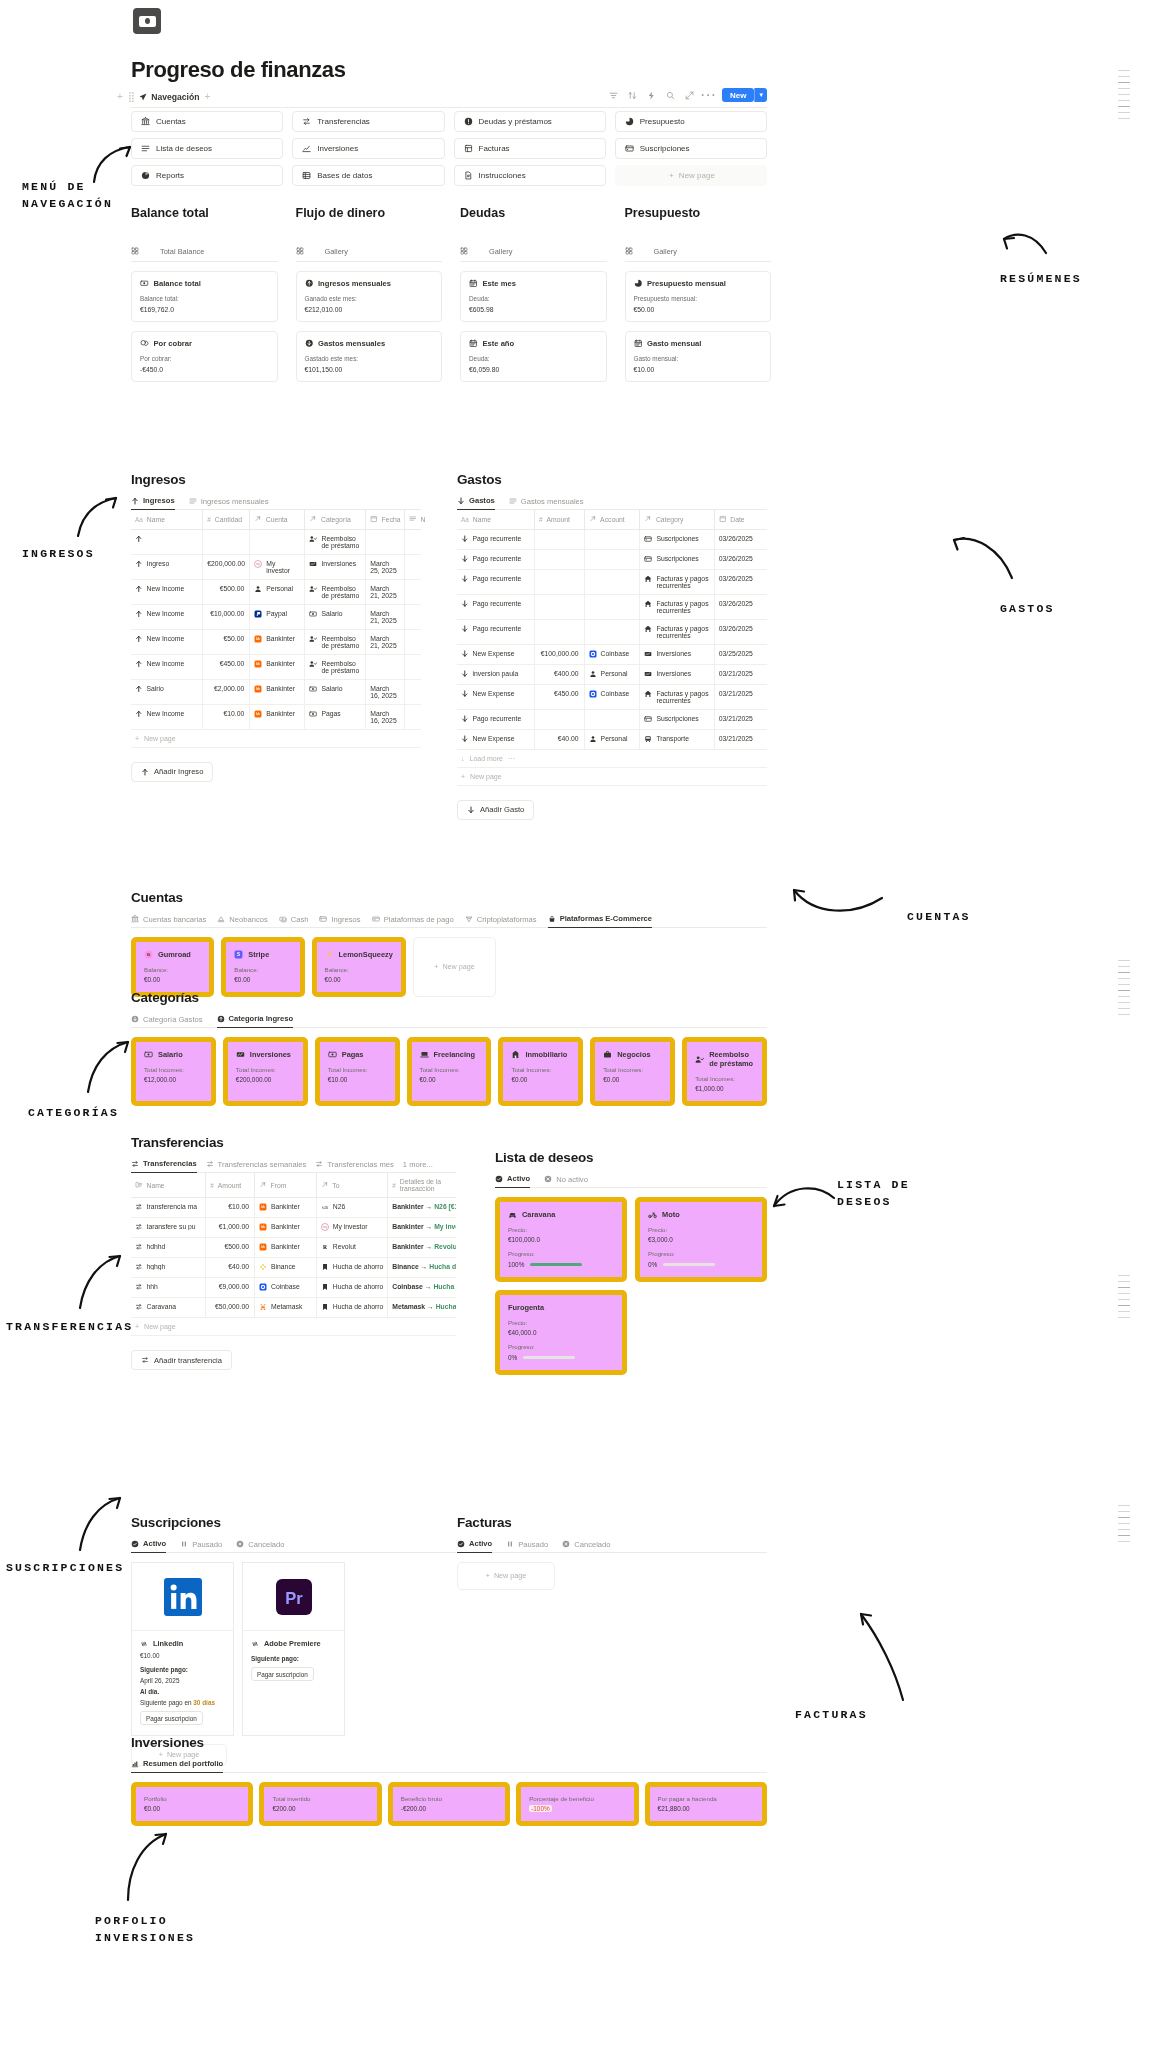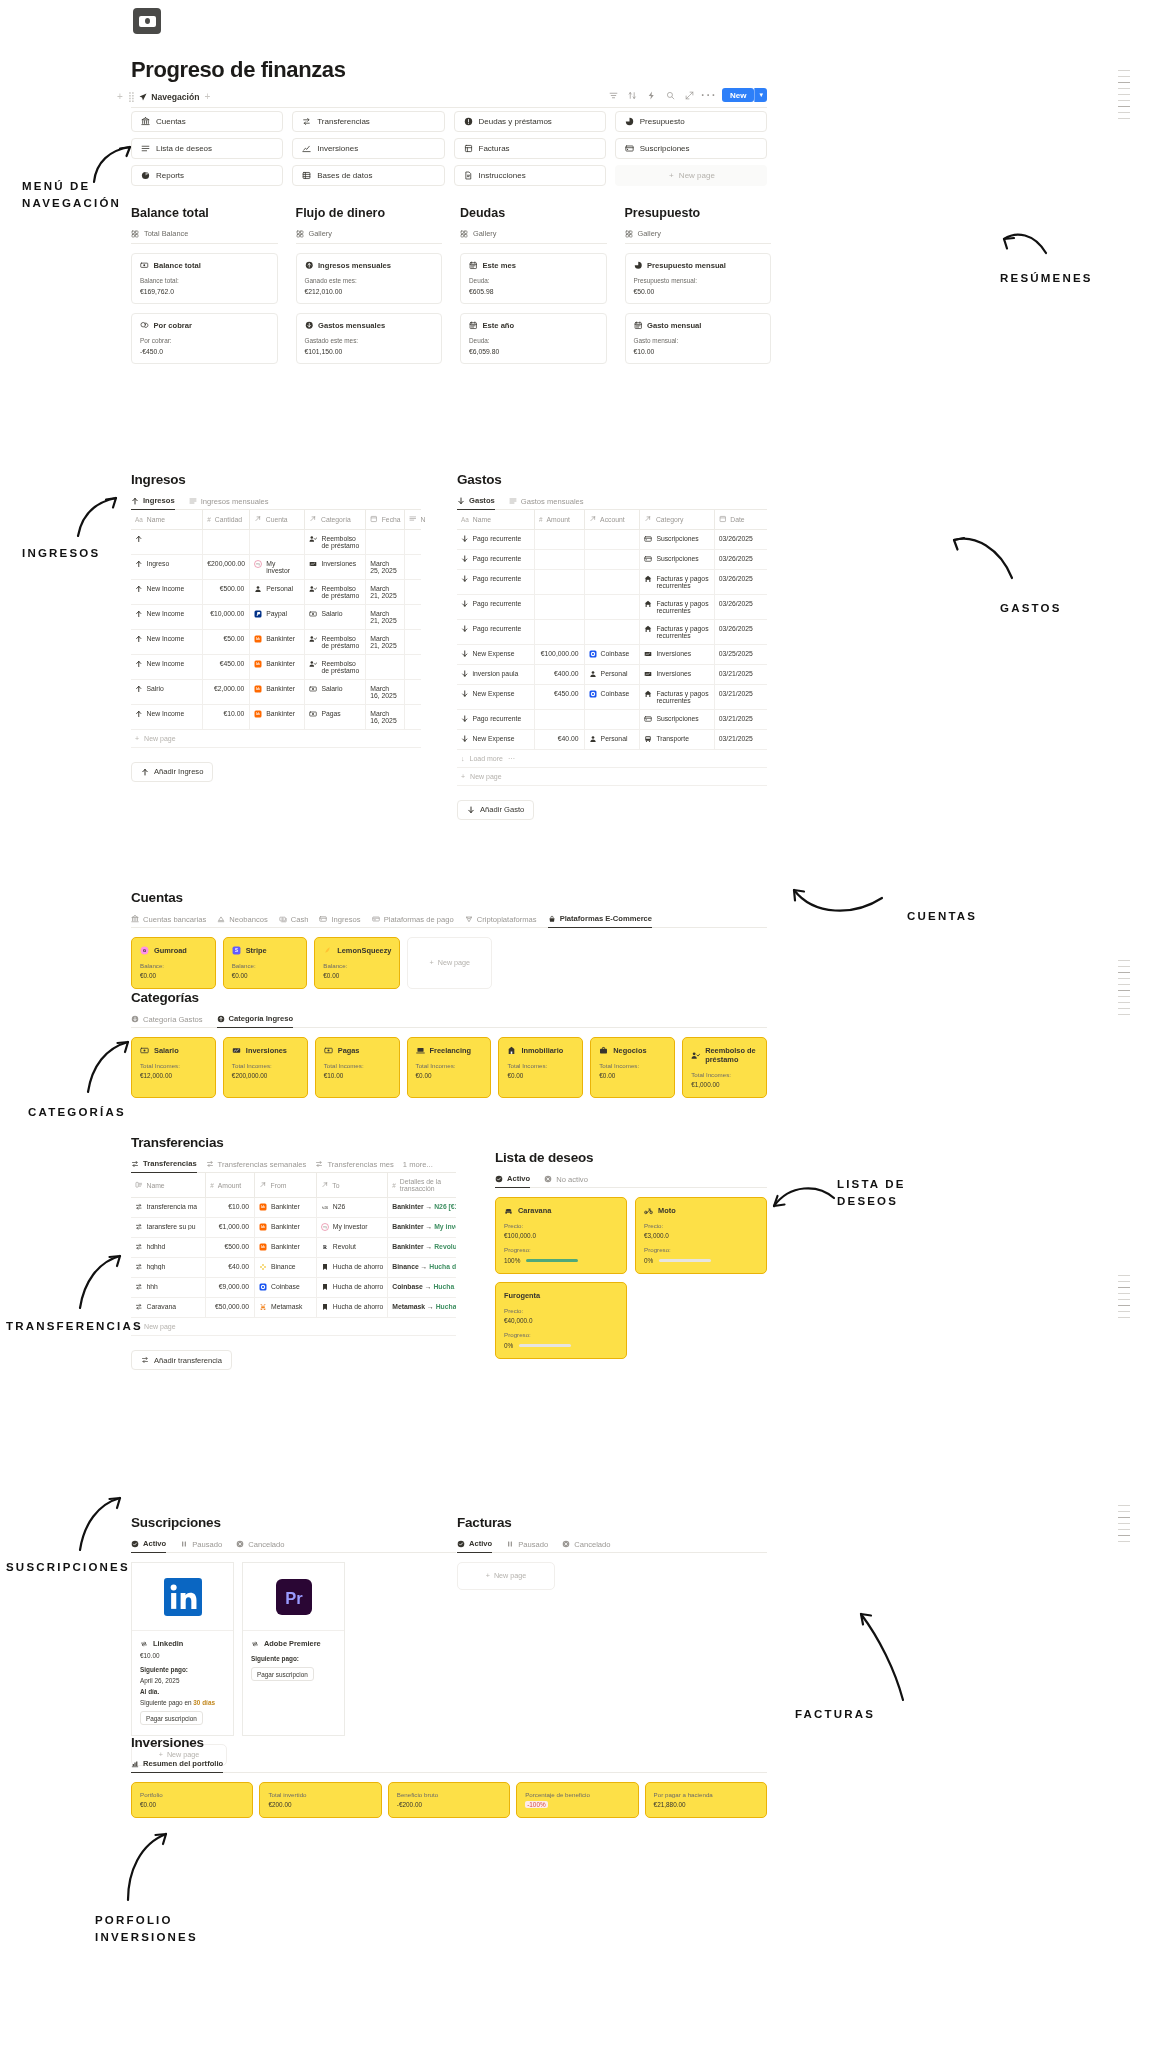--- a/index.html
+++ b/index.html
@@ -4,21 +4,21 @@
 <style>
   * { box-sizing: border-box; margin:0; padding:0; }
   body {
     width:1152px; height:2048px; background:#ffffff;
     font-family:"Liberation Sans", sans-serif;
     color:#37352f; position:relative; overflow:hidden;
   }
   .page { position:absolute; left:0; top:0; width:1152px; height:2048px; }
 
   
-  .callout { position:absolute; font-family:Liberation Sans, sans-serif;
+  .callout { position:absolute; font-family:Liberation Mono, monospace;
              font-weight:700; letter-spacing:2.2px; font-size:11.5px; color:#111;
              text-transform:uppercase; line-height:1.5; }
   .arrow { position:absolute; }
   .arrow svg { display:block; }
 
   
   .logo { position:absolute; left:133px; top:8px; width:28px; height:26px;
           background:#4a4a48; border-radius:4px; display:flex; align-items:center; justify-content:center; }
   .logo .bill { width:17px; height:11px; background:#fff; border-radius:2px;
                 display:flex; align-items:center; justify-content:center; }
@@ -56,21 +56,21 @@
   .sect-title { font-size:13.5px; font-weight:700; color:#1c1b19; letter-spacing:-0.2px; }
   .db-tabs { display:flex; align-items:center; gap:14px; margin-top:9px; }
   .db-tab { font-size:7.6px; color:#9b9894; display:flex; align-items:center; gap:4px; padding-bottom:4px; }
   .db-tab.active { color:#37352f; font-weight:600; border-bottom:1.6px solid #37352f; }
   .db-tab .ti { width:8px; height:8px; display:flex; align-items:center; justify-content:center; }
 
   
   .summaries { position:absolute; left:131px; top:206px; width:640px;
                display:grid; grid-template-columns:repeat(4,1fr); gap:0 18px; }
   .sum-col .sum-head { font-size:12.5px; font-weight:700; color:#1c1b19; }
-  .sum-view { display:flex; align-items:center; gap:5px; font-size:7.4px; color:#6d6b66; margin-top:9px; padding-bottom:5px; }
+  .sum-view { display:flex; align-items:flex-start; gap:21px; font-size:7.4px; color:#6d6b66; margin-top:27px; padding-bottom:5px; }
   .sum-rule { height:1px; background:#eceae5; }
   .sum-card { border:1px solid #ecebe7; border-radius:4px; padding:7px 8px 8px; margin-top:9px; background:#fff; }
   .sum-card .sc-title { display:flex; align-items:center; gap:5px; font-size:7.6px; font-weight:600; color:#37352f; }
   .sum-card .sc-k { font-size:6.4px; color:#6d6b66; margin-top:7px; }
   .sum-card .sc-v { font-size:6.8px; color:#37352f; margin-top:4px; }
 
   
   .tbl { width:100%; border-collapse:collapse; table-layout:fixed; }
   .tbl th { font-size:6.8px; font-weight:400; color:#9b9894; text-align:left;
             padding:5px 5px 5px 4px; border-bottom:1px solid #eceae5; border-right:1px solid #eceae5; }
@@ -81,21 +81,21 @@
   .cell { display:flex; align-items:flex-start; gap:4px; }
   .cell span.txt { word-break:break-word; }
   .num { text-align:right; }
   .tbl-foot { font-size:7px; color:#b5b2ad; padding:5px 4px; display:flex; align-items:center; gap:5px;
               border-bottom:1px solid #f1efec; }
   .add-btn { display:inline-flex; align-items:center; gap:5px; border:1px solid #ebe9e4; border-radius:4px;
              background:#fff; font-size:7.6px; color:#37352f; padding:4.5px 9px; margin-top:14px; }
 
   
   .cardgrid { display:grid; gap:8px; margin-top:9px; }
-  .card { border:1px solid #eab308; border-radius:5px; background:#fde047; padding:8px 8px 9px; }
+  .card { border:5px solid #eab308; border-radius:5px; background:#f0abfc; padding:8px 8px 9px; }
   .card .c-title { display:flex; align-items:center; gap:5px; font-size:7.4px; font-weight:600; color:#37352f; }
   .card .c-k { font-size:6.2px; color:#6d6b66; margin-top:7px; }
   .card .c-v { font-size:6.4px; color:#37352f; margin-top:3px; }
   .card.ghost { border:1px solid #f1efec; background:#fff; display:flex; align-items:center;
                 justify-content:center; color:#b5b2ad; font-size:7.2px; gap:4px; }
 
   .progress { display:flex; align-items:center; gap:6px; margin-top:4px; }
   .progress .pv { font-size:6.4px; color:#37352f; }
   .bar { width:52px; height:2.5px; border-radius:2px; background:#e6e4e0; overflow:hidden; }
   .bar i { display:block; height:100%; background:#4fa97a; }

